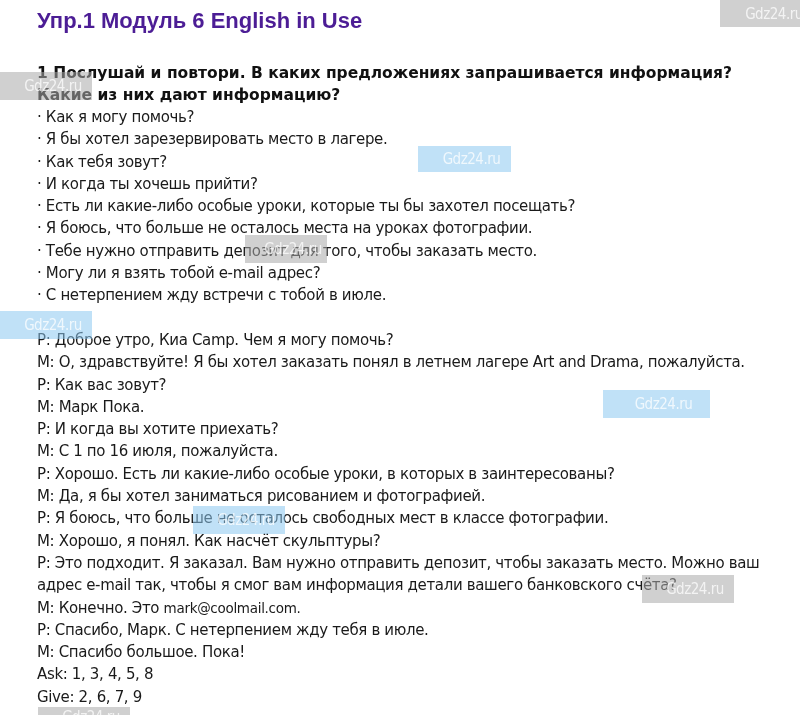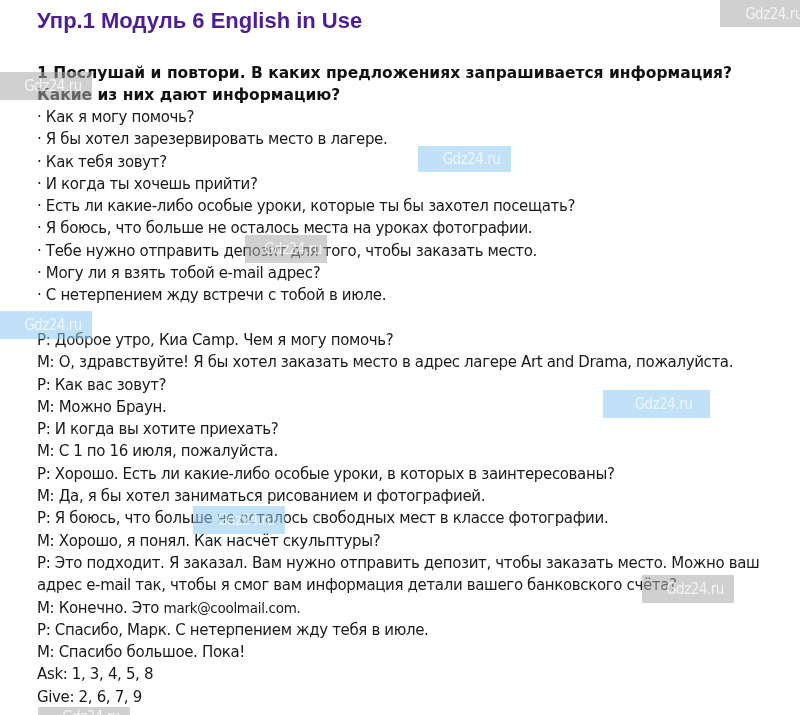--- a/index.html
+++ b/index.html
@@ -87,23 +87,23 @@
   <li>· И когда ты хочешь прийти?</li>
   <li>· Есть ли какие-либо особые уроки, которые ты бы захотел посещать?</li>
   <li>· Я боюсь, что больше не осталось места на уроках фотографии.</li>
   <li>· Тебе нужно отправить депозит для того, чтобы заказать место.</li>
   <li>· Могу ли я взять тобой e-mail адрес?</li>
   <li>· С нетерпением жду встречи с тобой в июле.</li>
 </ul>
 
 <ul class="lines dialogue">
   <li>P: Доброе утро, Киа Camp. Чем я могу помочь?</li>
-  <li>M: О, здравствуйте! Я бы хотел заказать место в адрес лагере Art and Drama, пожалуйста.</li>
+  <li>M: О, здравствуйте! Я бы хотел заказать понял в летнем лагере Art and Drama, пожалуйста.</li>
   <li>P: Как вас зовут?</li>
-  <li>M: Можно Браун.</li>
+  <li>M: Марк Пока.</li>
   <li>P: И когда вы хотите приехать?</li>
   <li>M: С 1 по 16 июля, пожалуйста.</li>
   <li>P: Хорошо. Есть ли какие-либо особые уроки, в которых в заинтересованы?</li>
   <li>M: Да, я бы хотел заниматься рисованием и фотографией.</li>
   <li>P: Я боюсь, что больше не осталось свободных мест в классе фотографии.</li>
   <li>M: Хорошо, я понял. Как насчёт скульптуры?</li>
   <li>P: Это подходит. Я заказал. Вам нужно отправить депозит, чтобы заказать место. Можно ваш</li>
   <li>адрес e-mail так, чтобы я смог вам информация детали вашего банковского счёта?</li>
   <li><span>M: Конечно. Это</span> <span class="email">mark@coolmail.com.</span></li>
   <li>P: Спасибо, Марк. С нетерпением жду тебя в июле.</li>

